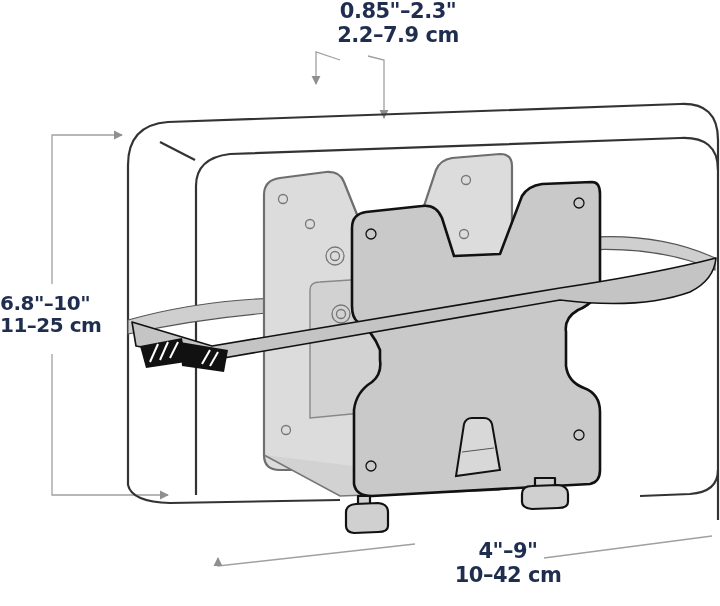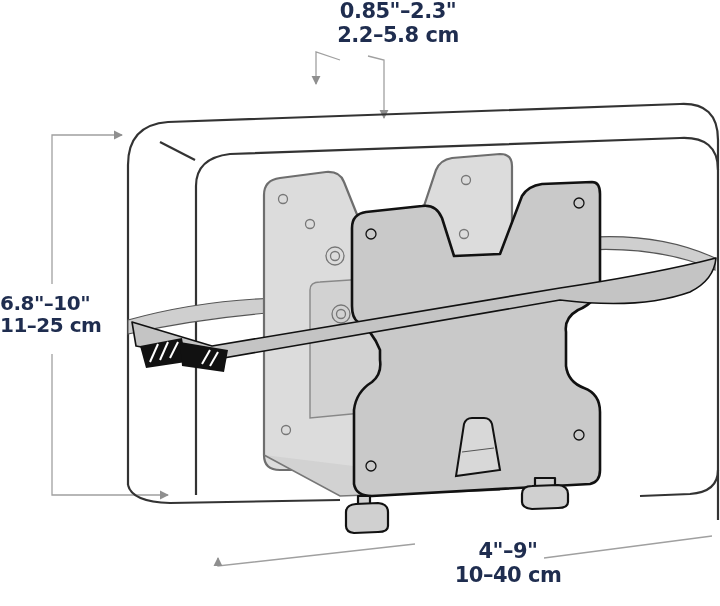--- a/index.html
+++ b/index.html
@@ -100,24 +100,24 @@
   <g fill="#d0d0d0" stroke="#111" stroke-width="2.2" stroke-linejoin="round">
     <path d="M358,496 L358,506 L370,506 L370,496 Z"></path>
     <path d="M346,512 Q346,505 356,504 L378,503 Q388,504 388,512 L388,526 Q388,532 378,532 L354,533 Q346,532 346,526 Z"></path>
     <path d="M535,478 L535,488 L555,488 L555,478 Z"></path>
     <path d="M522,494 Q522,486 532,486 L558,485 Q568,486 568,494 L568,502 Q568,508 558,508 L532,509 Q522,508 522,502 Z"></path>
   </g>
 </svg>
 
 <div id="depth-label" class="label">
   <span class="line">0.85"–2.3"</span>
-  <span class="line">2.2–5.8 cm</span>
+  <span class="line">2.2–7.9 cm</span>
 </div>
 
 <div id="height-label" class="label">
   <span class="line">6.8"–10"</span>
   <span class="line">11–25 cm</span>
 </div>
 
 <div id="width-label" class="label">
   <span class="line">4"–9"</span>
-  <span class="line">10–40 cm</span>
+  <span class="line">10–42 cm</span>
 </div>
 
 </body></html>

